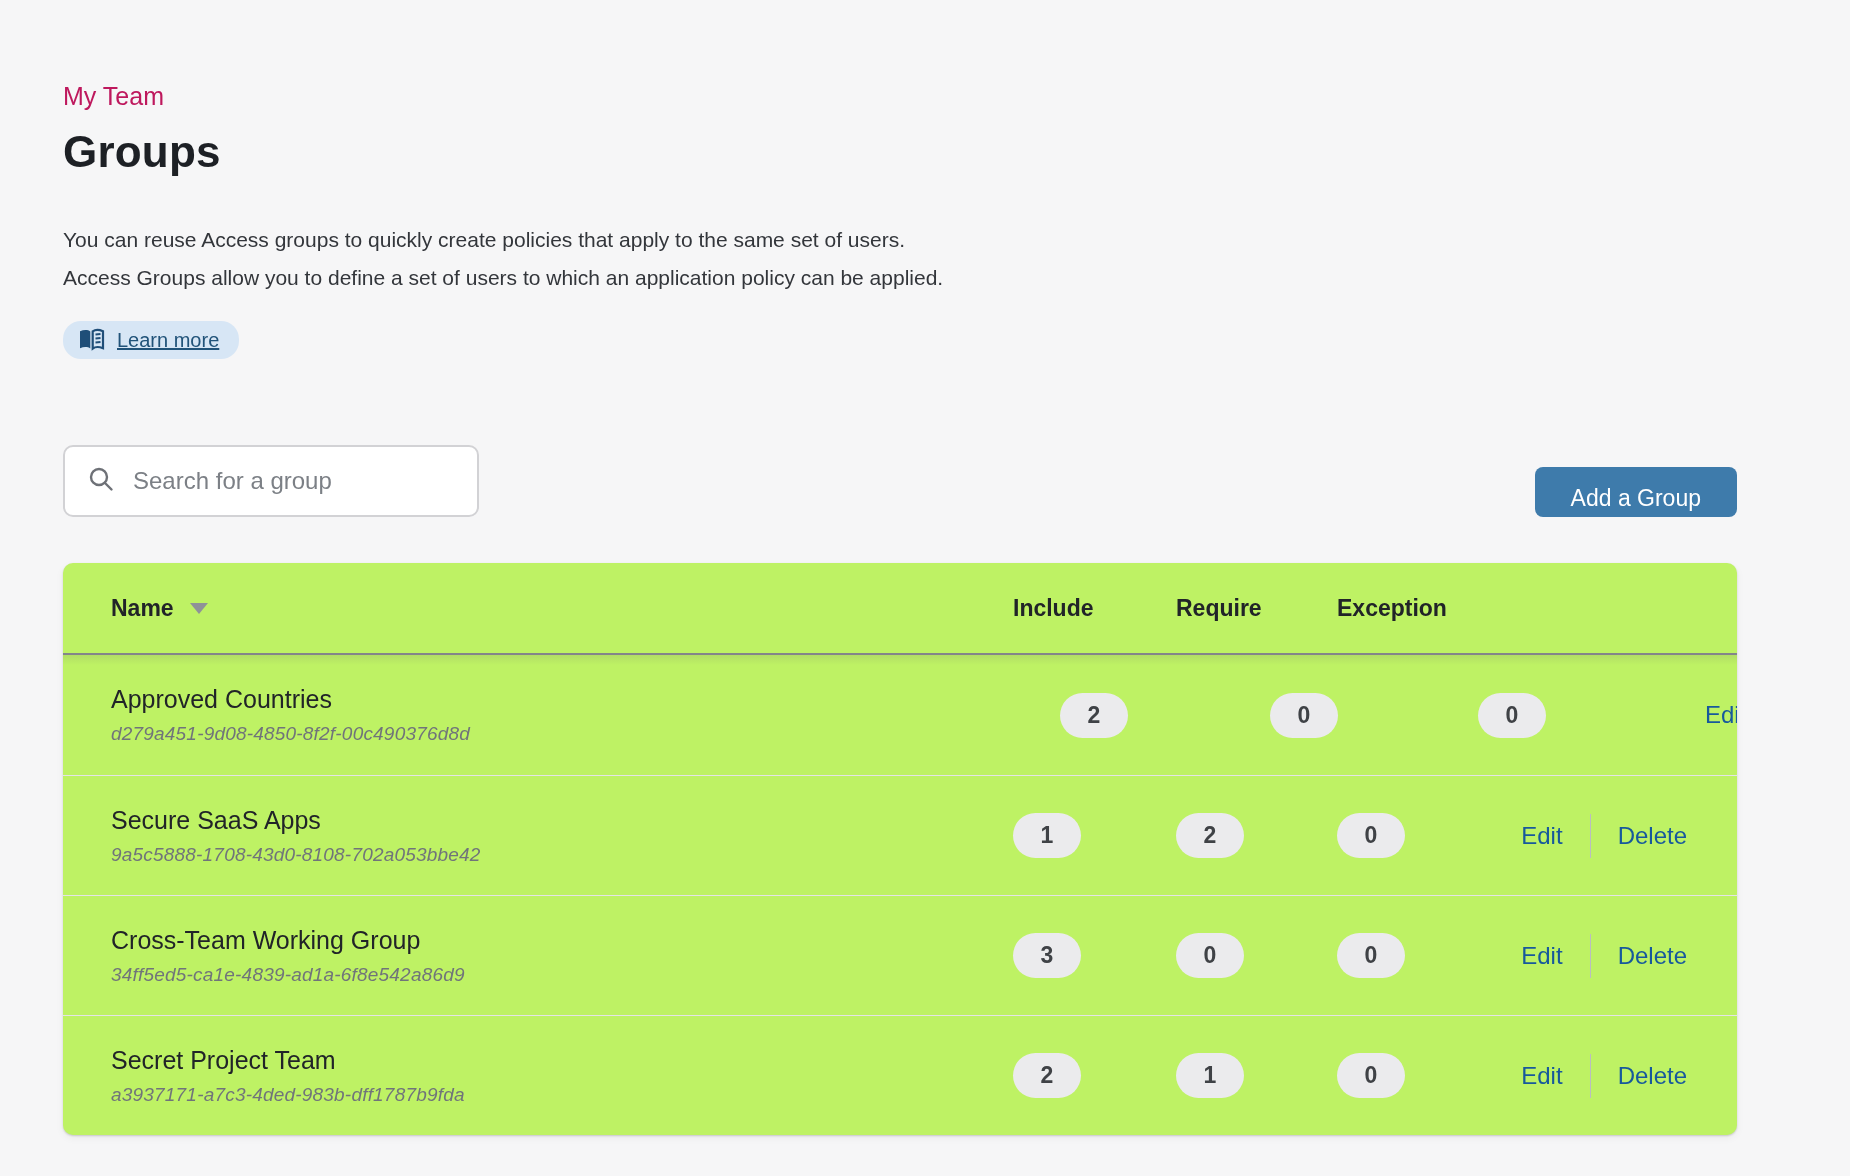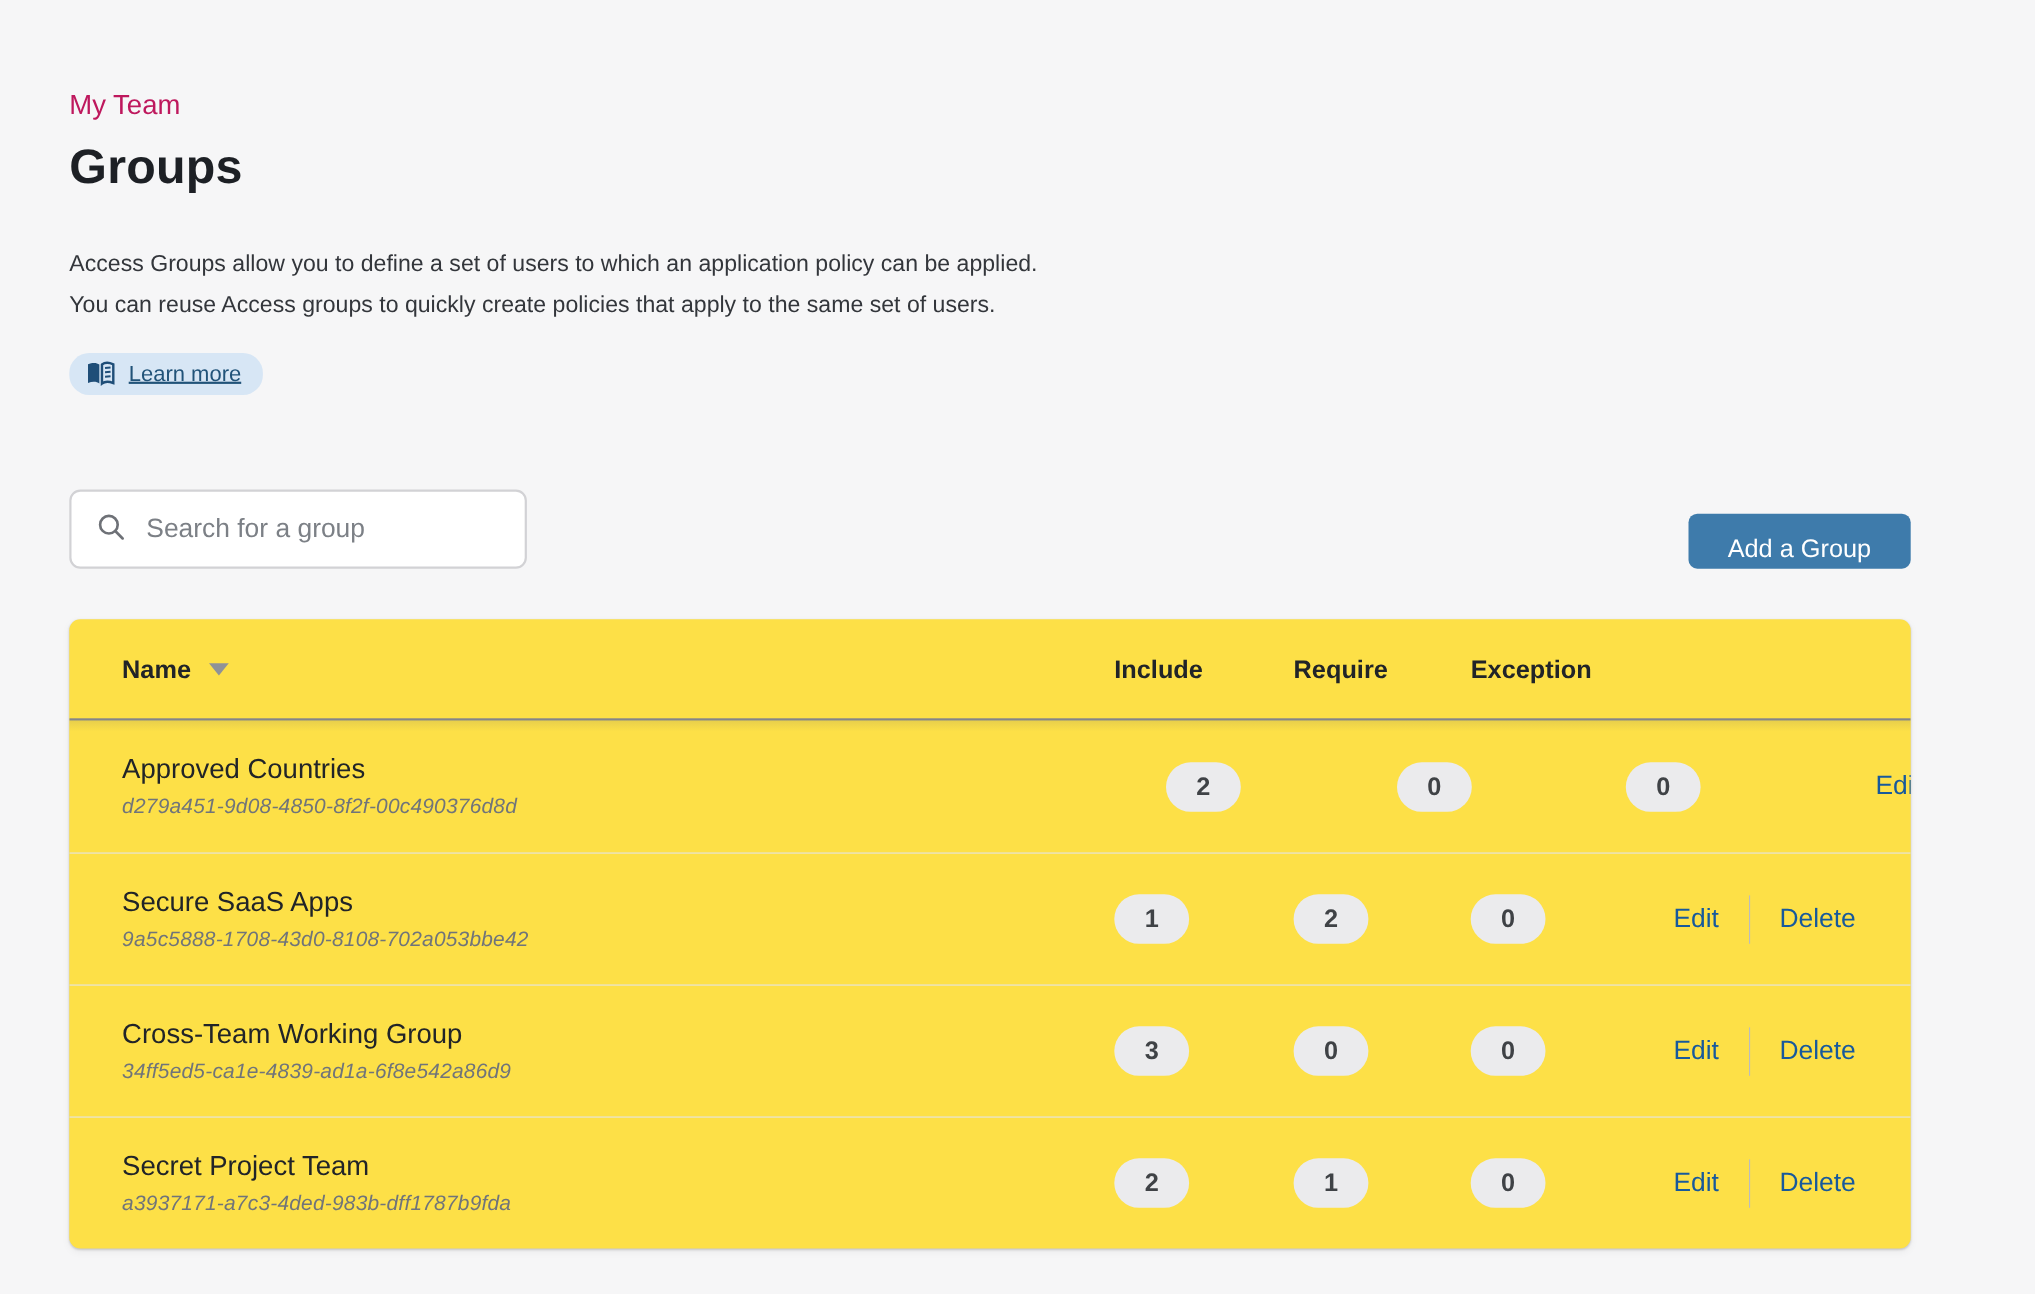--- a/index.html
+++ b/index.html
@@ -73,21 +73,21 @@
     border-radius: 8px;
     font-size: 23px;
     font-family: "Liberation Sans", "DejaVu Sans", sans-serif;
     height: 50px;
     padding: 18px 36px;
     cursor: pointer;
   }
 
   .table-card {
     margin-top: 46px;
-    background: #fde047;
+    background: #bef264;
     border-radius: 10px;
     box-shadow: 0 1px 2px rgba(0,0,0,0.16), 0 3px 8px rgba(0,0,0,0.05);
     width: 1674px;
     overflow: hidden;
   }
   .grid-row {
     display: grid;
     grid-template-columns: 902px 163px 161px 180px 1fr;
     align-items: center;
     padding: 0 48px;
@@ -152,22 +152,22 @@
 </style>
 </head>
 <body>
 
 
 
 <div class="breadcrumb">My Team</div>
 <h1 class="page-title">Groups</h1>
 
 <div class="description">
+  <div>You can reuse Access groups to quickly create policies that apply to the same set of users.</div>
   <div>Access Groups allow you to define a set of users to which an application policy can be applied.</div>
-  <div>You can reuse Access groups to quickly create policies that apply to the same set of users.</div>
 </div>
 
 <div class="learn-more">
   <span>
     <svg width="27" height="24" viewBox="0 0 27 24" fill="none">
       <path d="M2 3.2 C6 1.4 10 1.6 12.3 3.4 L12.3 20.6 C10 18.8 6 18.6 2 20.2 Z" fill="#1f4e78"></path>
       <path d="M25 3.2 C21 1.4 17 1.6 14.7 3.4 L14.7 20.6 C17 18.8 21 18.6 25 20.2 Z" fill="none" stroke="#1f4e78" stroke-width="2.2"></path>
       <line x1="17.5" y1="6.5" x2="22.5" y2="6" stroke="#1f4e78" stroke-width="1.8"></line>
       <line x1="17.5" y1="10.5" x2="22.5" y2="10" stroke="#1f4e78" stroke-width="1.8"></line>
       <line x1="17.5" y1="14.5" x2="22.5" y2="14" stroke="#1f4e78" stroke-width="1.8"></line>

